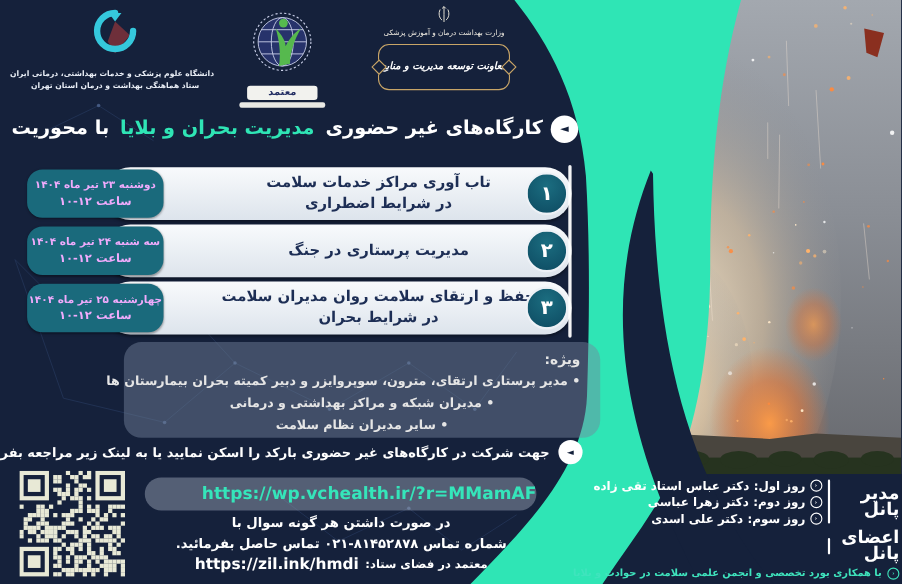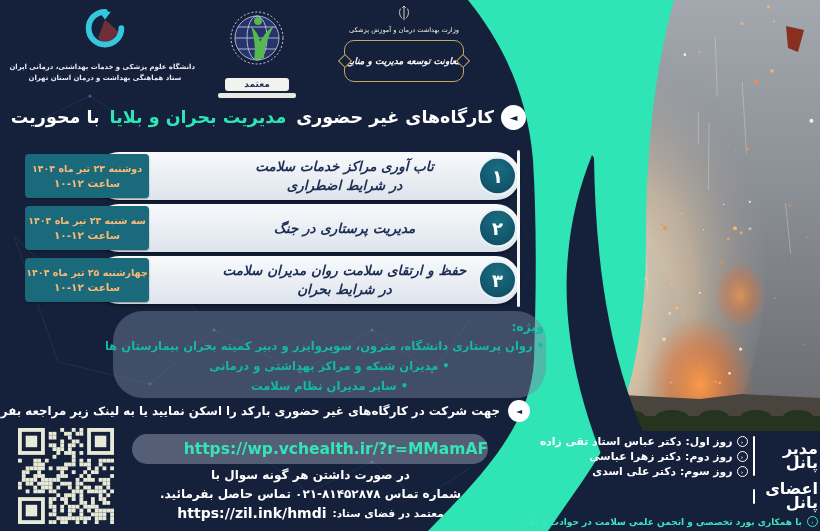--- a/index.html
+++ b/index.html
@@ -34,36 +34,36 @@
     border-radius:50%;color:#13203a;flex:none;}
   .title-ic{width:25px;height:25px;font-size:10px;}
   .circle-ic::before{content:"\25C4";}
   .hl{color:#2fe5b5;margin:0 3px;}
 
   
   .ws-row{position:absolute;left:95px;width:425px;height:48px;border-radius:26px;
     background:linear-gradient(180deg,#f8fafc,#dde4ec);box-shadow:0 2px 3px rgba(0,0,0,.4);}
   .ws-title{position:absolute;left:128px;right:54px;top:0;bottom:0;display:flex;
     flex-direction:column;align-items:center;justify-content:center;
-    color:#1d2e55;font-weight:bold;font-size:13.5px;line-height:19px;text-align:center;white-space:nowrap;font-style:italic;}
+    color:#1d2e55;font-weight:bold;font-size:13.5px;line-height:19px;text-align:center;white-space:nowrap;}
   .ws-num{position:absolute;right:3px;top:50%;transform:translateY(-50%);width:39px;height:39px;
     border-radius:50%;background:radial-gradient(circle at 50% 30%,#1b6d80,#0d4a61);
     border:2px solid #edf1f6;color:#fff;font-size:18px;font-weight:bold;
     display:flex;align-items:center;justify-content:center;box-sizing:border-box;}
-  .ws-date{position:absolute;left:-70px;top:2px;width:124px;height:44px;border-radius:4px;
+  .ws-date{position:absolute;left:-70px;top:2px;width:124px;height:44px;border-radius:14px;
     background:#1a6a7c;display:flex;flex-direction:column;align-items:center;justify-content:center;
-    color:#fdba74;font-weight:bold;z-index:2;box-shadow:0 1px 2px rgba(0,0,0,.35);}
+    color:#f0abfc;font-weight:bold;z-index:2;box-shadow:0 1px 2px rgba(0,0,0,.35);}
   .ws-date .d{font-size:9.5px;line-height:15px;white-space:nowrap;}
   .ws-date .t{font-size:10.5px;line-height:15px;}
   .sep-line{left:517px;top:150px;width:3px;height:157px;background:rgba(255,255,255,.95);border-radius:2px;}
 
   
   .audience{left:113px;top:311px;width:433px;height:87px;box-sizing:border-box;
-    background:rgba(118,133,158,.46);border-radius:30px;padding:7px 2px 0;
-    color:#14b8a6;font-weight:bold;}
+    background:rgba(118,133,158,.46);border-radius:16px;padding:7px 18px 0;
+    color:#e5e5e5;font-weight:bold;}
   .aud-label{font-size:12.5px;text-align:right;line-height:18px;}
   .aud-item{font-size:11.5px;line-height:20px;text-align:center;white-space:nowrap;}
   .aud-item::before{content:"\2022  ";}
 
   
   .qr-note{left:25px;top:400px;width:505px;display:flex;align-items:center;gap:8px;
     color:#fff;font-weight:bold;font-size:11.8px;white-space:nowrap;}
   .note-ic{width:22px;height:22px;font-size:8px;}
   .qr-box{left:18px;top:428px;width:96px;height:98px;}
   .url-pill{left:132px;top:434px;width:356px;height:30px;border-radius:16px;
@@ -319,21 +319,21 @@
       <span>حفظ و ارتقای سلامت روان مدیران سلامت</span>
       <span>در شرایط بحران</span>
     </div>
     <div class="ws-num">۳</div>
   </div>
 
   <div class="abs z sep-line"></div>
 
   <div class="abs z audience">
     <div class="aud-label">ویژه:</div>
-    <div class="aud-item">روان پرستاری دانشگاه، مترون، سوپروایزر و دبیر کمیته بحران بیمارستان ها</div>
+    <div class="aud-item">مدیر پرستاری ارتقای، مترون، سوپروایزر و دبیر کمیته بحران بیمارستان ها</div>
     <div class="aud-item">مدیران شبکه و مراکز بهداشتی و درمانی</div>
     <div class="aud-item">سایر مدیران نظام سلامت</div>
   </div>
 
   <div class="abs z qr-note">
     <span class="circle-ic note-ic"></span>
     <span>جهت شرکت در کارگاه‌های غیر حضوری بارکد را اسکن نمایید یا به لینک زیر مراجعه بفرمائید</span>
   </div>
 
   <div class="abs z qr-box">

